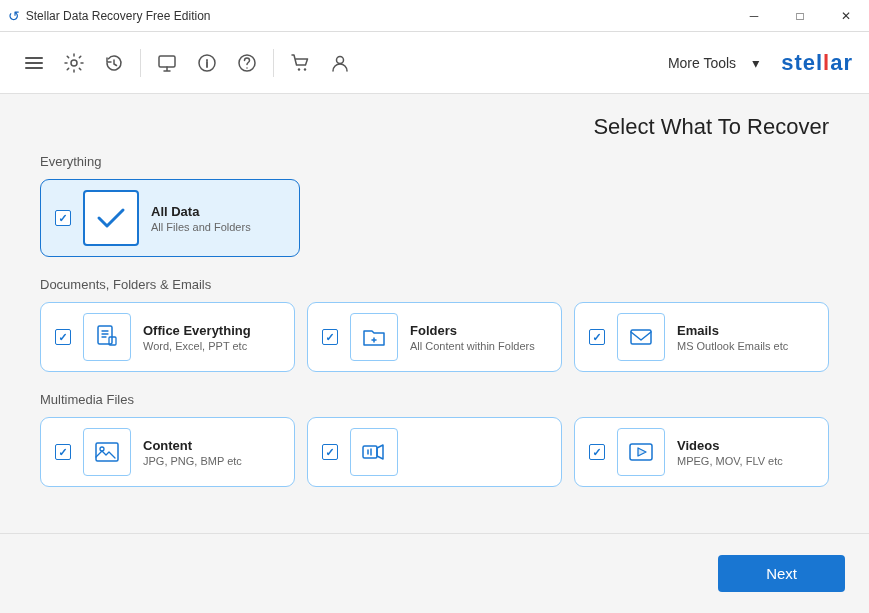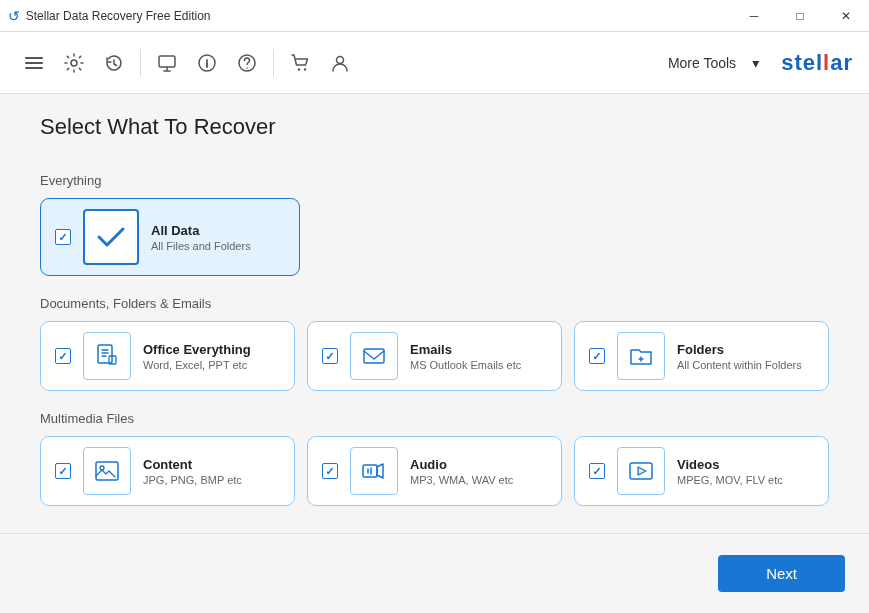--- a/index.html
+++ b/index.html
@@ -116,22 +116,22 @@
     
     .main-content {
       flex: 1;
       padding: 20px 40px;
       overflow-y: auto;
     }
     .page-title {
       font-size: 22px;
       font-weight: 400;
       color: #222;
-      text-align: left;
-      margin-bottom: 33px;
+      text-align: right;
+      margin-bottom: 14px;
     }
 
     
     .section-label {
       font-size: 13px;
       color: #555;
       margin-bottom: 10px;
     }
 
     
@@ -381,41 +381,41 @@
         <div class="card-text">
           <div class="card-title">Office Everything</div>
           <div class="card-subtitle">Word, Excel, PPT etc</div>
         </div>
       </div>
 
       <div class="recovery-card">
         <div class="card-checkbox checked"></div>
         <div class="card-icon-box">
           <svg viewBox="0 0 28 28" fill="none">
+            <path d="M4 8h8l2 2h10v12H4V8z" stroke="#1976d2" stroke-width="1.5" stroke-linejoin="round"></path>
+            <path d="M14 15v4M12 17h4" stroke="#1976d2" stroke-width="1.5" stroke-linecap="round"></path>
+          </svg>
+        </div>
+        <div class="card-text">
+          <div class="card-title">Folders</div>
+          <div class="card-subtitle">All Content within Folders</div>
+        </div>
+      </div>
+
+      <div class="recovery-card">
+        <div class="card-checkbox checked"></div>
+        <div class="card-icon-box">
+          <svg viewBox="0 0 28 28" fill="none">
             <rect x="4" y="7" width="20" height="14" rx="1.5" stroke="#1976d2" stroke-width="1.5"></rect>
             <path d="M4 9l10 8 10-8" stroke="#1976d2" stroke-width="1.5" stroke-linecap="round" stroke-linejoin="round"></path>
           </svg>
         </div>
         <div class="card-text">
           <div class="card-title">Emails</div>
           <div class="card-subtitle">MS Outlook Emails etc</div>
-        </div>
-      </div>
-
-      <div class="recovery-card">
-        <div class="card-checkbox checked"></div>
-        <div class="card-icon-box">
-          <svg viewBox="0 0 28 28" fill="none">
-            <path d="M4 8h8l2 2h10v12H4V8z" stroke="#1976d2" stroke-width="1.5" stroke-linejoin="round"></path>
-            <path d="M14 15v4M12 17h4" stroke="#1976d2" stroke-width="1.5" stroke-linecap="round"></path>
-          </svg>
-        </div>
-        <div class="card-text">
-          <div class="card-title">Folders</div>
-          <div class="card-subtitle">All Content within Folders</div>
         </div>
       </div>
     </div>
   </div>
 
   <div>
     <div class="section-label">Multimedia Files</div>
     <div class="card-row">
 
       <div class="recovery-card">
@@ -436,24 +436,20 @@
       <div class="recovery-card">
         <div class="card-checkbox checked"></div>
         <div class="card-icon-box">
           <svg viewBox="0 0 28 28" fill="none">
             <rect x="3" y="8" width="14" height="12" rx="1.5" stroke="#1976d2" stroke-width="1.5"></rect>
             <path d="M17 10l6-3v14l-6-3V10z" stroke="#1976d2" stroke-width="1.5" stroke-linejoin="round"></path>
             <path d="M8 12v4" stroke="#1976d2" stroke-width="1.5" stroke-linecap="round"></path>
             <path d="M11 11v6" stroke="#1976d2" stroke-width="1.5" stroke-linecap="round"></path>
           </svg>
         </div>
-        <div class="card-text">
-          <div class="card-title">Audio</div>
-          <div class="card-subtitle">MP3, WMA, WAV etc</div>
-        </div>
       </div>
 
       <div class="recovery-card">
         <div class="card-checkbox checked"></div>
         <div class="card-icon-box">
           <svg viewBox="0 0 28 28" fill="none">
             <rect x="3" y="6" width="22" height="16" rx="2" stroke="#1976d2" stroke-width="1.5"></rect>
             <path d="M11 10l8 4-8 4V10z" stroke="#1976d2" stroke-width="1.3" stroke-linejoin="round" fill="#1976d2" fill-opacity="0.15"></path>
           </svg>
         </div>

